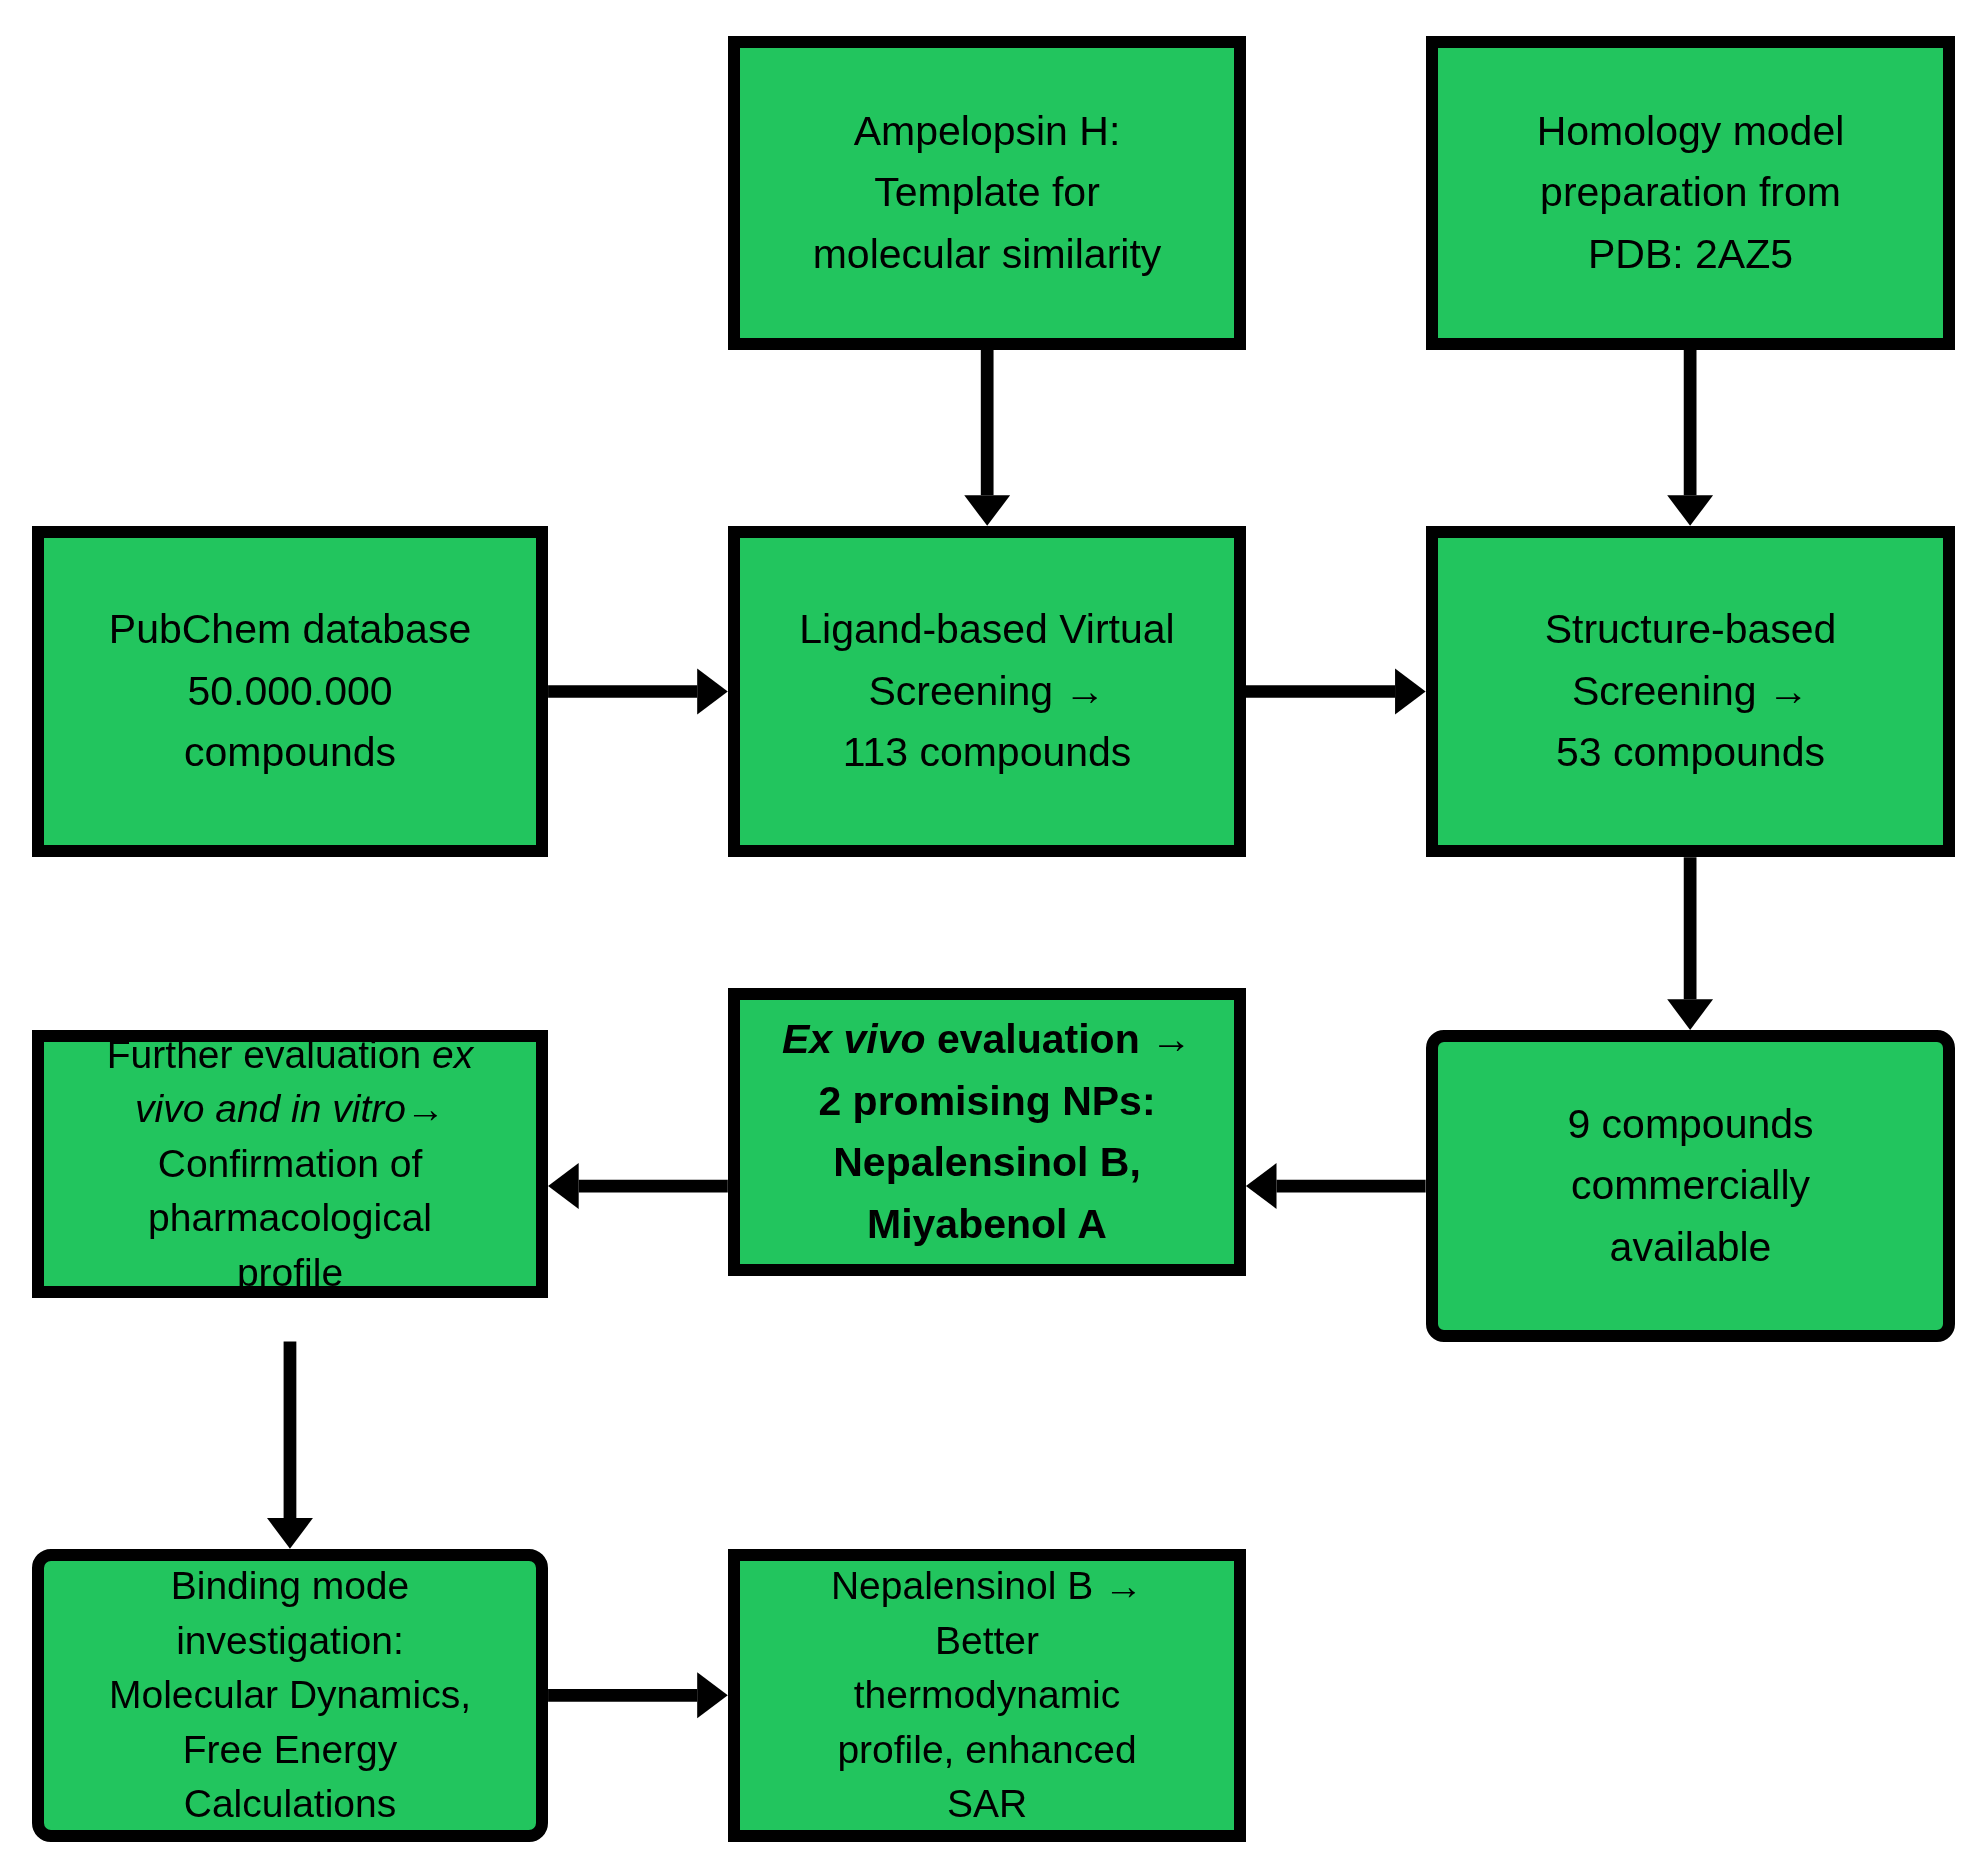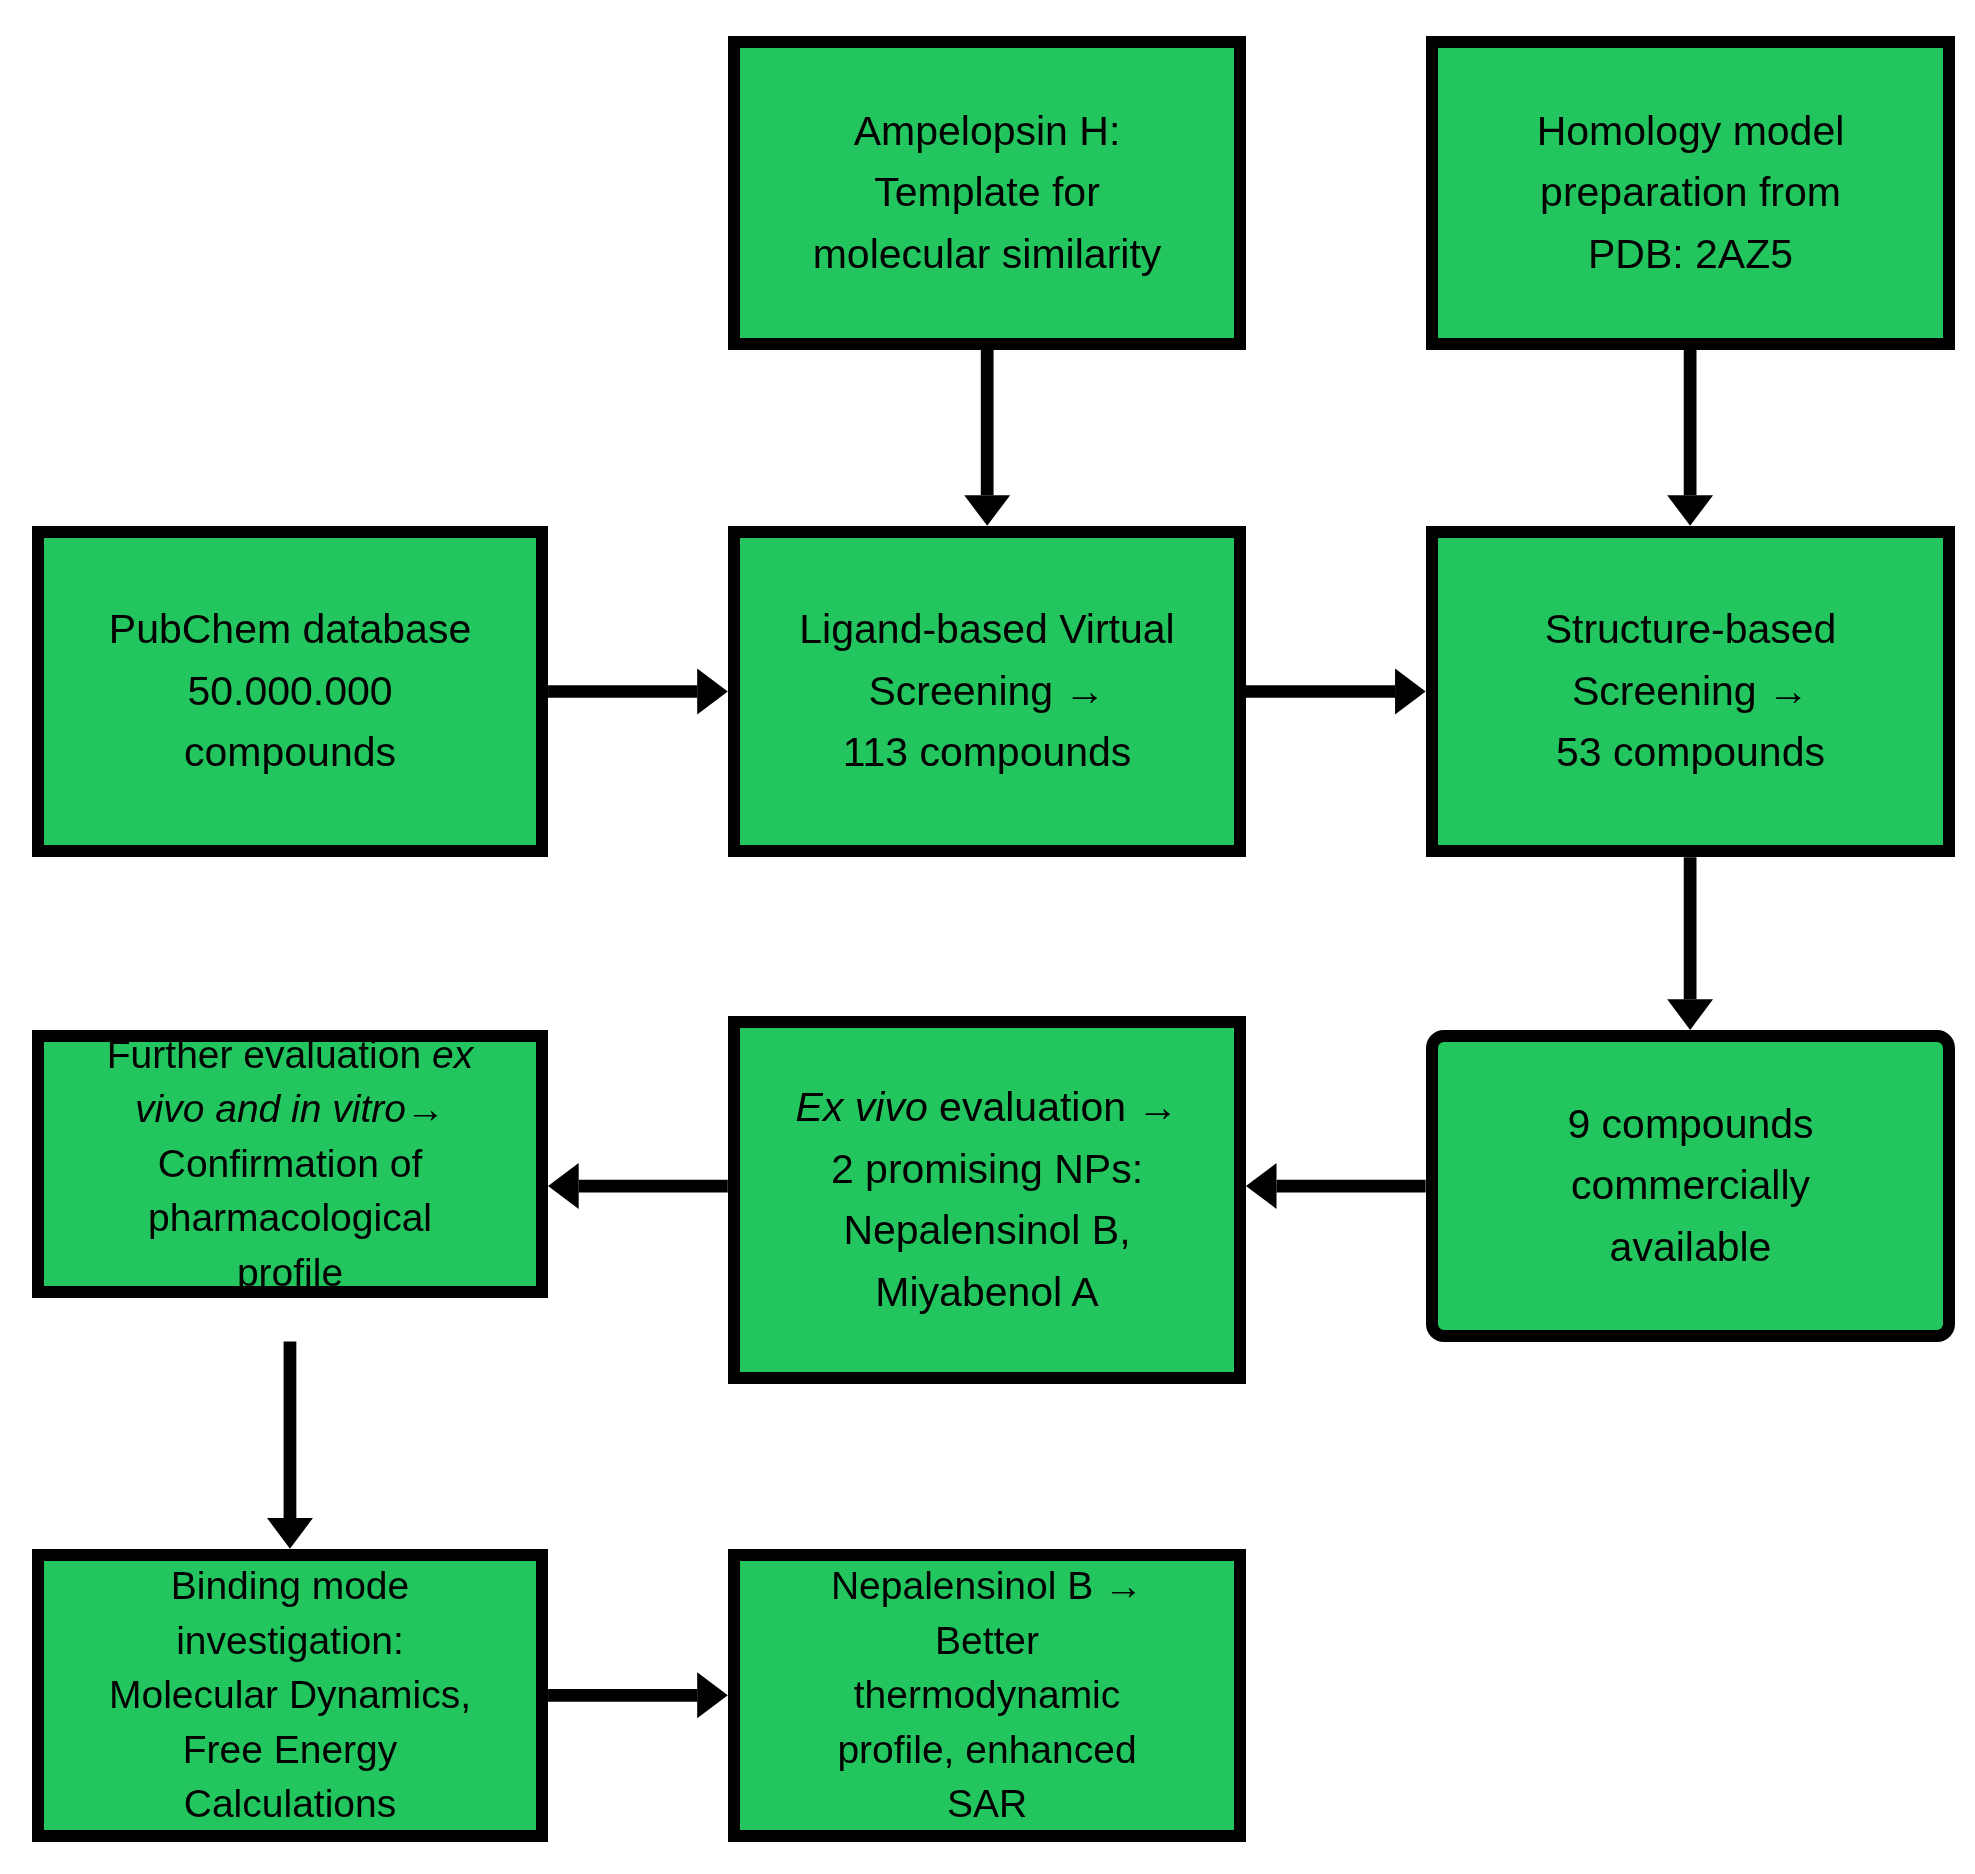--- a/index.html
+++ b/index.html
@@ -48,23 +48,23 @@
   .box .it {
     font-style: italic;
   }
   
   [data-box="ampelopsin-template"]        { left: 728px; top: 36px;   width: 518px; height: 314px; }
   [data-box="homology-model"]             { left: 1426px; top: 36px;   width: 529px; height: 314px; }
   [data-box="pubchem-database"]           { left: 32px;   top: 526px;  width: 516px; height: 331px; }
   [data-box="ligand-based-screening"]     { left: 728px; top: 526px;  width: 518px; height: 331px; }
   [data-box="structure-based-screening"]  { left: 1426px; top: 526px;  width: 529px; height: 331px; }
   [data-box="further-evaluation"]         { left: 32px;   top: 1030px; width: 516px; height: 268px; }
-  [data-box="ex-vivo-evaluation"]         { left: 728px; top: 1016px; width: 518px; height: 368px; }
+  [data-box="ex-vivo-evaluation"]         { left: 728px; top: 988px; width: 518px; height: 288px; font-weight: bold; }
   [data-box="9-compounds"]                { left: 1426px; top: 1030px; width: 529px; height: 312px; border-radius: 18px; }
-  [data-box="binding-mode"]               { left: 32px;   top: 1549px; width: 516px; height: 293px; }
+  [data-box="binding-mode"]               { left: 32px;   top: 1549px; width: 516px; height: 293px; border-radius: 19px; }
   [data-box="nepalensinol-b-result"]      { left: 728px; top: 1549px; width: 518px; height: 293px; justify-content: center; }
 </style>
 </head>
 <body>
 
 <div id="canvas">
 
   <svg id="arrow-layer" viewBox="0 0 3099 2942" xmlns="http://www.w3.org/2000/svg">
       <g>
         <line x1="1549" y1="548" x2="1549" y2="777" stroke="#000000" stroke-width="20"></line>

